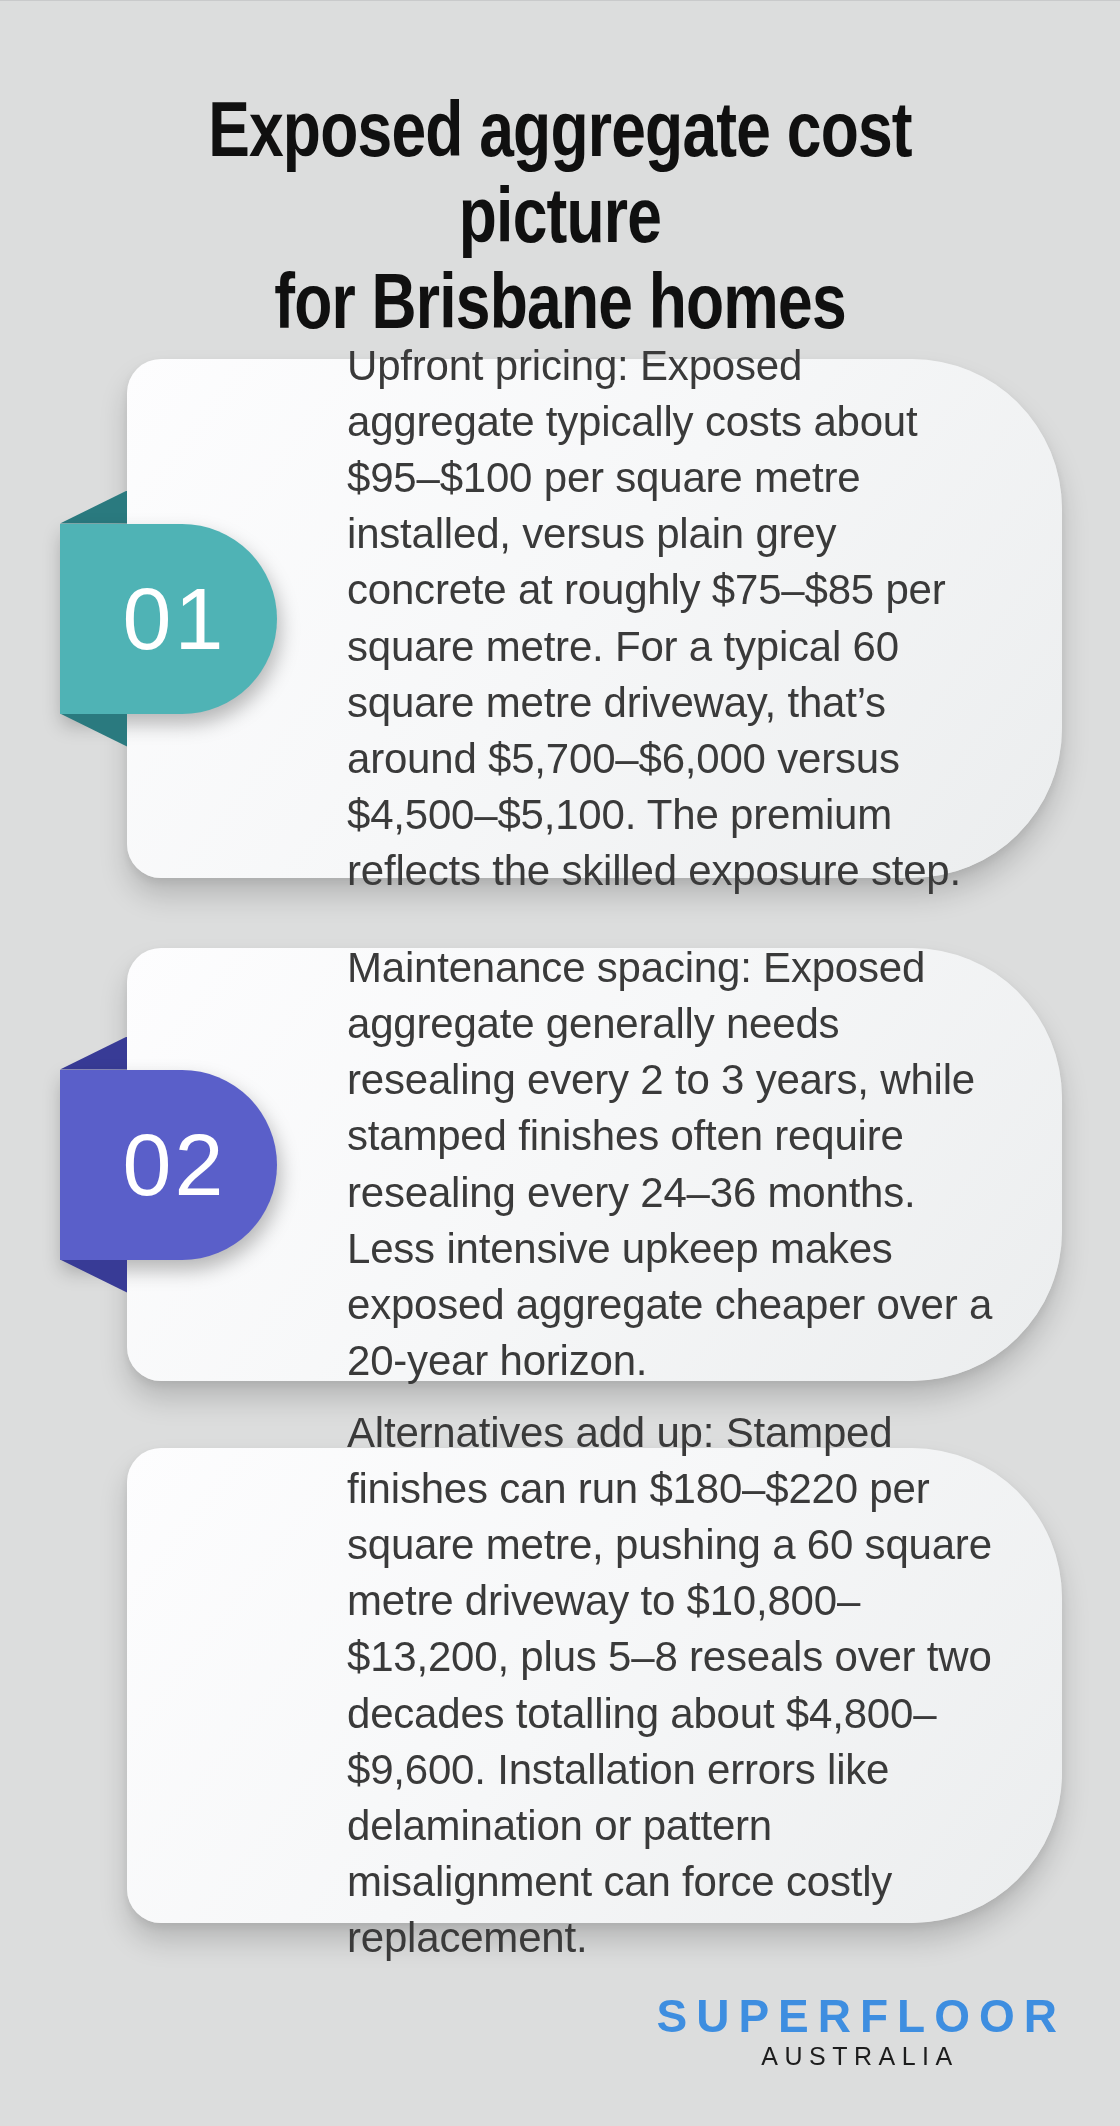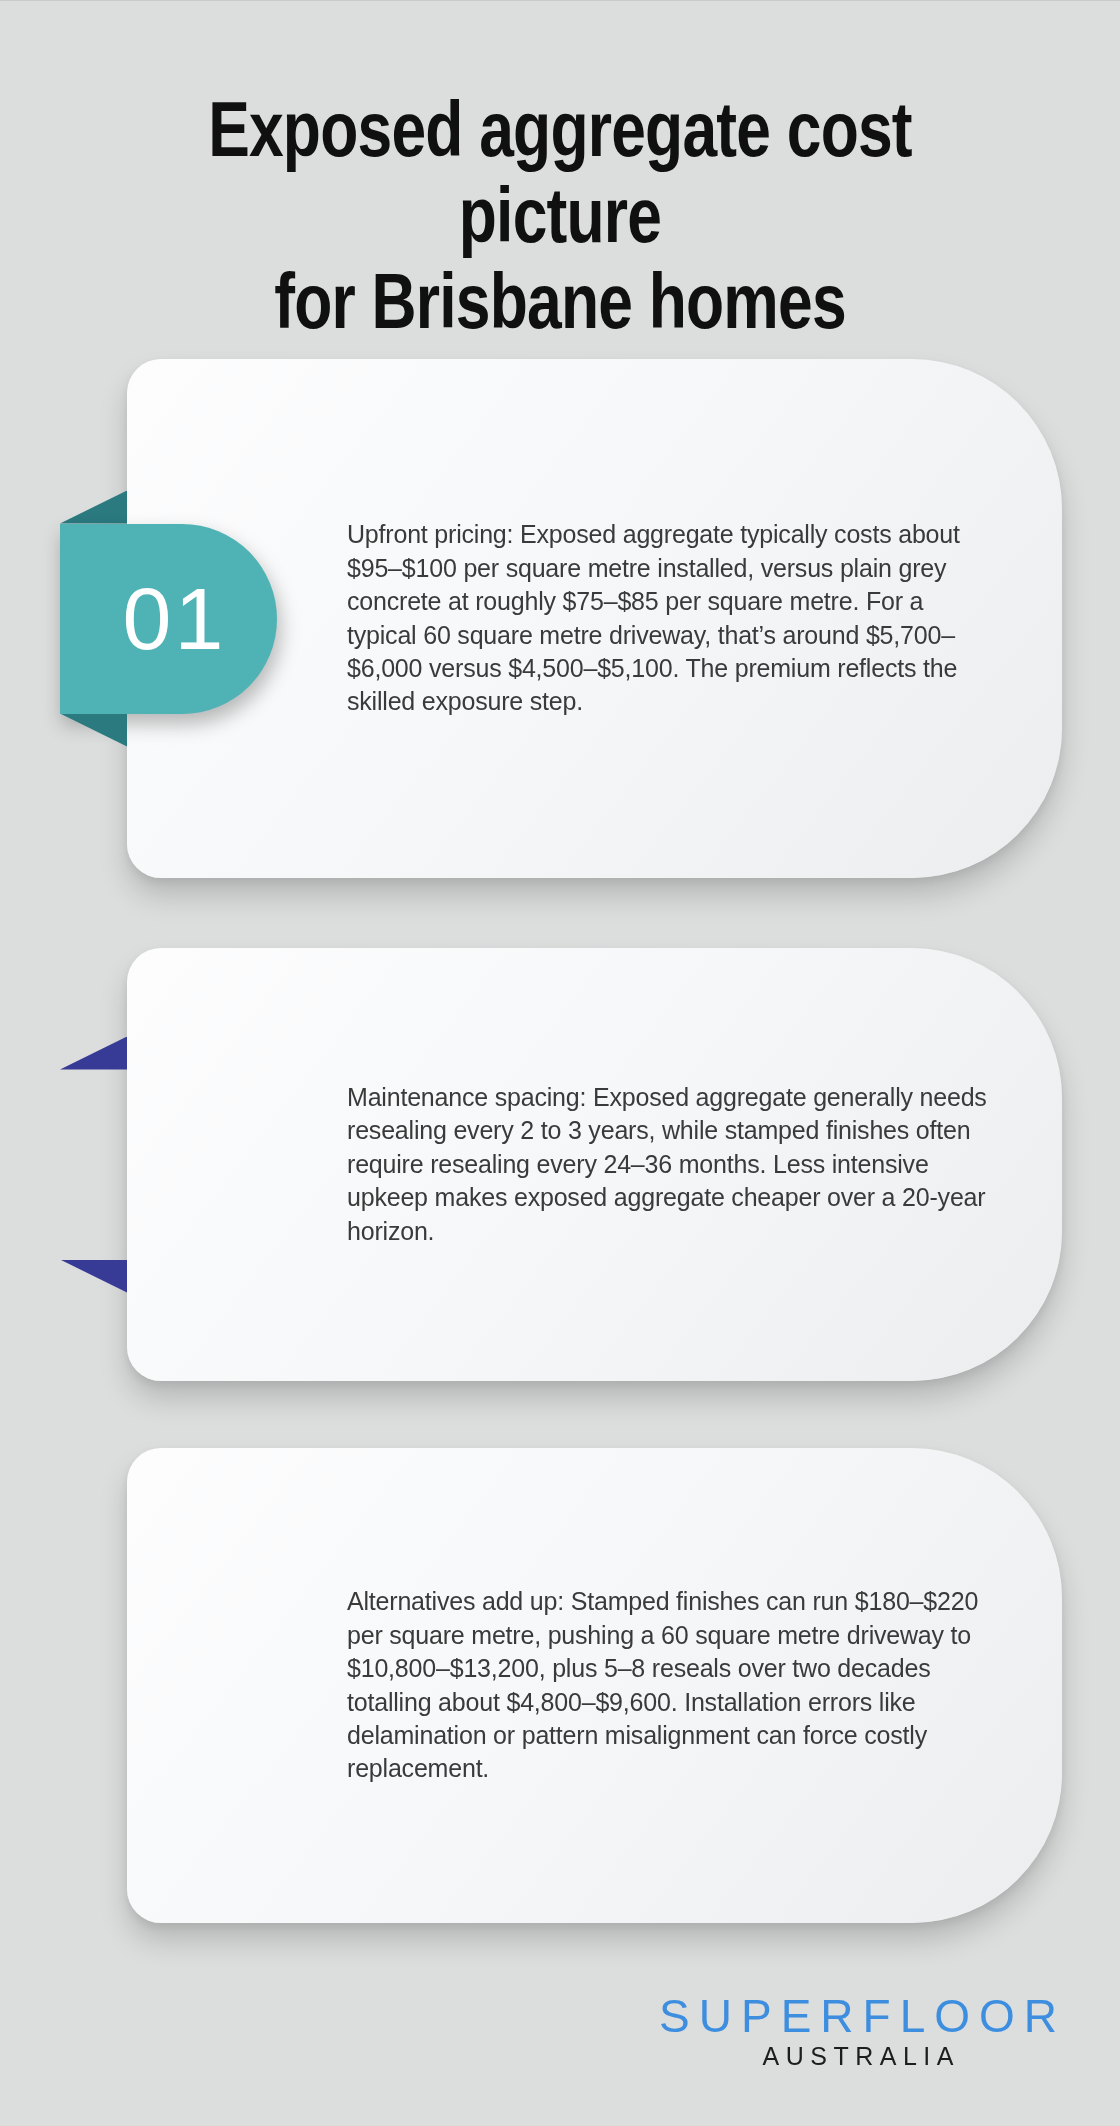--- a/index.html
+++ b/index.html
@@ -41,21 +41,21 @@
     display: flex;
     align-items: center;
   }
   .card-1 { top: 358px;  height: 519px; }
   .card-2 { top: 947px;  height: 433px; }
   .card-3 { top: 1447px; height: 475px; }
 
   .card-text {
     margin-left: 220px;
     width: 652px;
-    font-size: 25px;
+    font-size: 42px;
     line-height: 1.335;
     color: #3a3a3a;
     letter-spacing: -0.2px;
   }
 
   
   .ribbon {
     position: absolute;
     left: -67px;
     top: 50%;
@@ -97,21 +97,21 @@
   
   .logo {
     position: absolute;
     top: 1992px;
     right: 63px;
     text-align: right;
     line-height: 1;
   }
   .logo-brand {
     font-size: 46px;
-    font-weight: 400;
+    font-weight: 700;
     letter-spacing: 9px;
     margin-right: -9px;
   }
   .logo-country {
     margin-top: 5px;
     font-size: 25px;
     font-weight: 500;
     letter-spacing: 6.5px;
     margin-right: -6.5px;
     text-align: center;
@@ -131,20 +131,23 @@
         <span class="step-number">01</span>
       </div>
       <div class="fold fold-bottom" style="background: rgb(42, 122, 127);"></div>
     </div>
     <p class="card-text">Upfront pricing: Exposed aggregate typically costs about $95–$100 per square metre installed, versus plain grey concrete at roughly $75–$85 per square metre. For a typical 60 square metre driveway, that’s around $5,700–$6,000 versus $4,500–$5,100. The premium reflects the skilled exposure step.</p>
   </section>
 
   <section class="card card-2">
     <div class="ribbon">
       <div class="fold fold-top" style="background: rgb(56, 59, 150);"></div>
+      <div class="ribbon-main" style="background: rgb(90, 95, 201);">
+        <span class="step-number">02</span>
+      </div>
       <div class="fold fold-bottom" style="background: rgb(56, 59, 150);"></div>
     </div>
     <p class="card-text">Maintenance spacing: Exposed aggregate generally needs resealing every 2 to 3 years, while stamped finishes often require resealing every 24–36 months. Less intensive upkeep makes exposed aggregate cheaper over a 20-year horizon.</p>
   </section>
 
   <section class="card card-3">
     <p class="card-text">Alternatives add up: Stamped finishes can run $180–$220 per square metre, pushing a 60 square metre driveway to $10,800–$13,200, plus 5–8 reseals over two decades totalling about $4,800–$9,600. Installation errors like delamination or pattern misalignment can force costly replacement.</p>
   </section>
 
   <footer class="logo">

